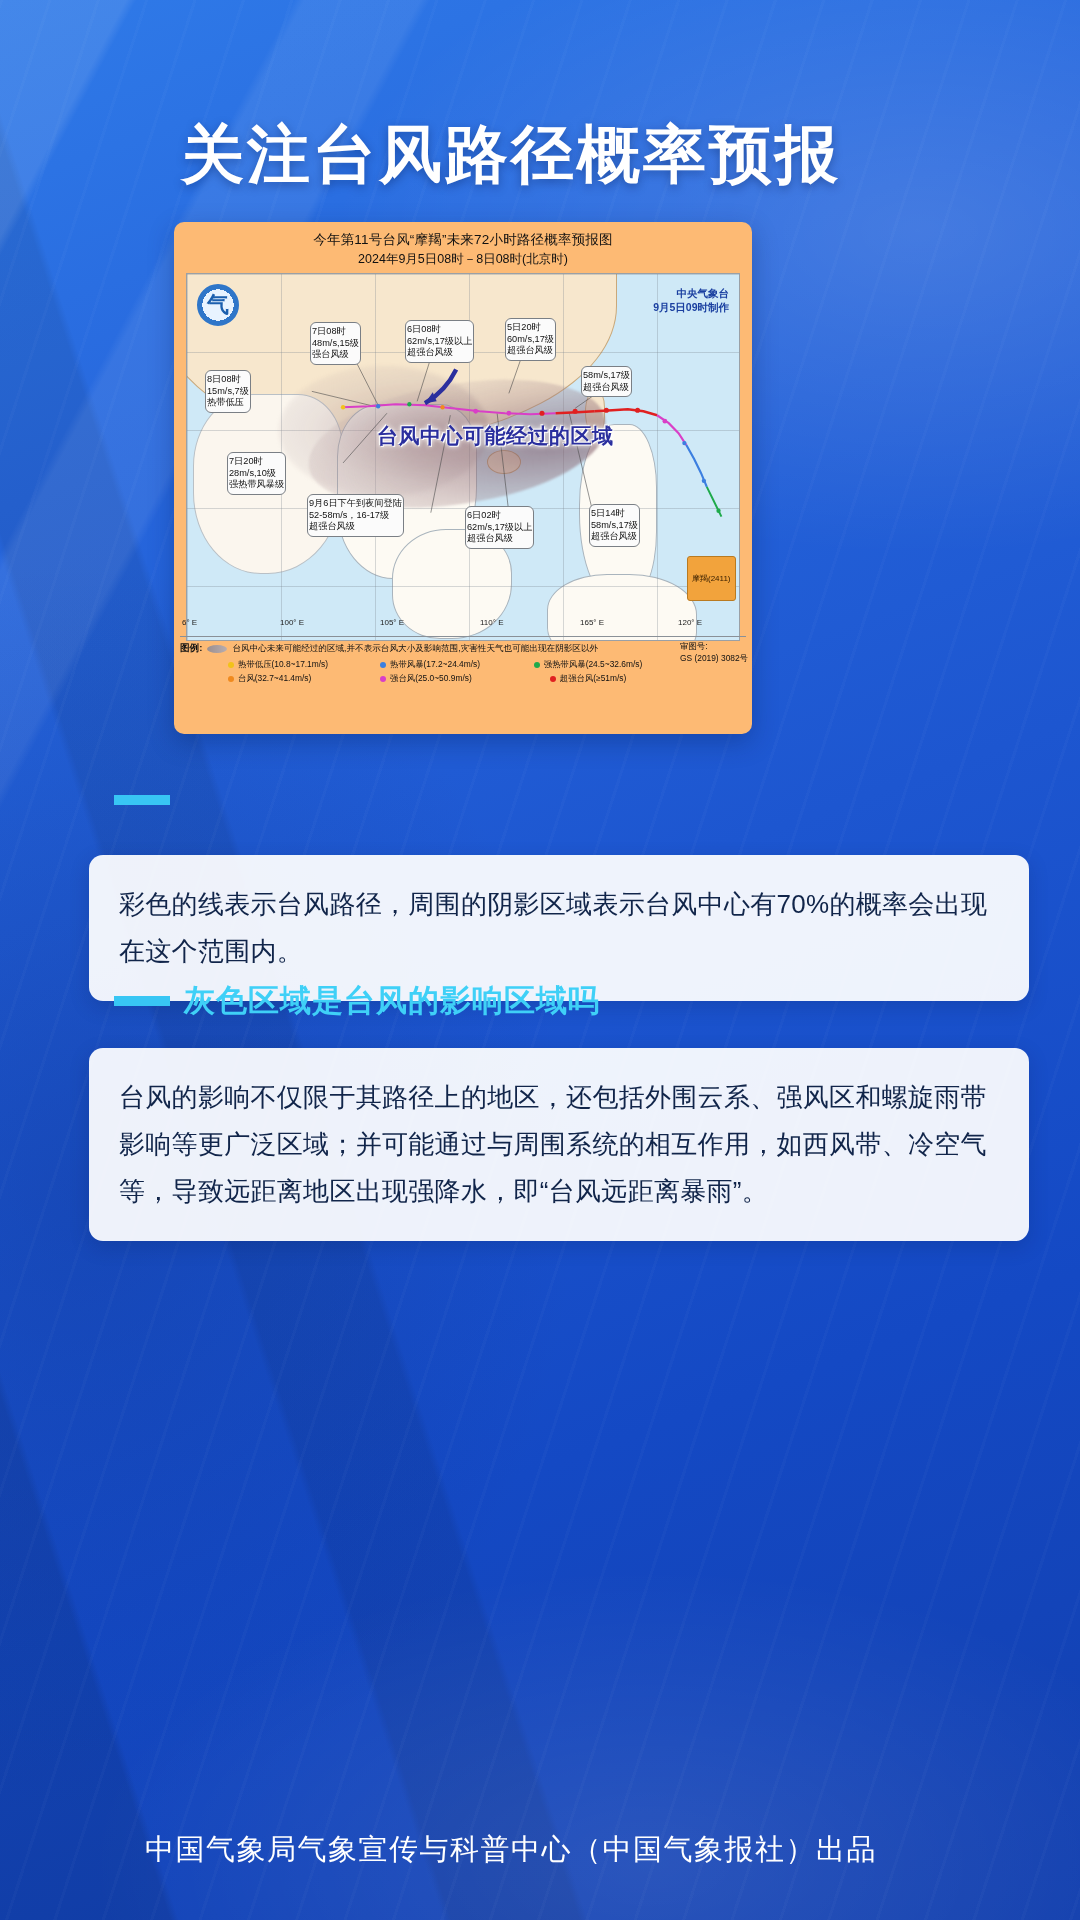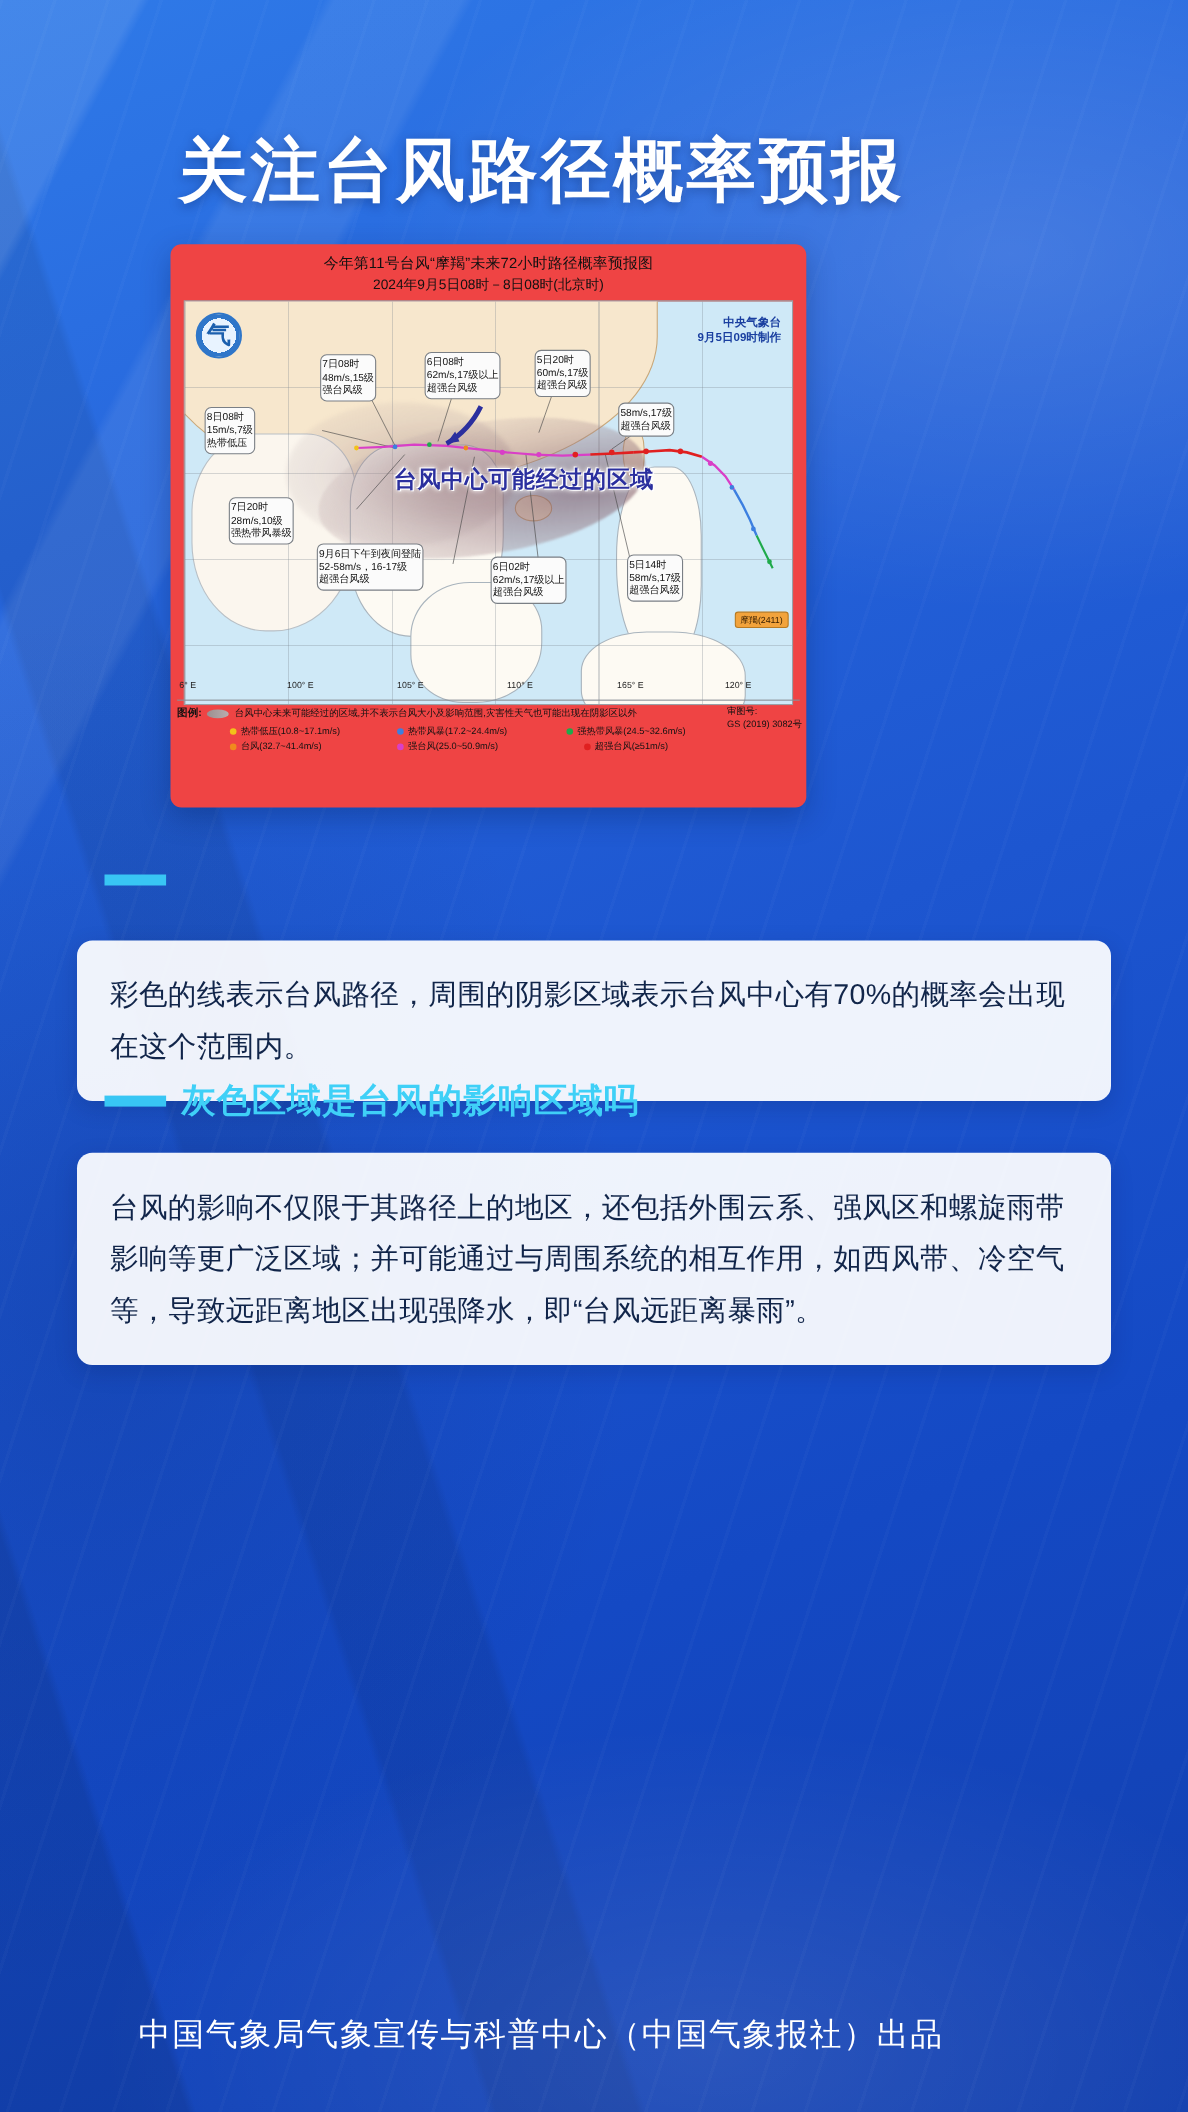--- a/index.html
+++ b/index.html
@@ -23,36 +23,36 @@
       radial-gradient(ellipse 900px 500px at 85% 12%, rgba(255,255,255,0.14), rgba(255,255,255,0) 65%),
       radial-gradient(ellipse 700px 900px at 8% 62%, rgba(10,40,120,0.25), rgba(10,40,120,0) 70%),
       radial-gradient(ellipse 800px 420px at 60% 97%, rgba(255,255,255,0.10), rgba(255,255,255,0) 70%);
   }
   .bg-streaks {
     position: absolute; inset: 0; opacity: .5;
     background: repeating-linear-gradient(108deg,
       rgba(255,255,255,0.045) 0px, rgba(255,255,255,0.045) 3px,
       rgba(255,255,255,0) 3px, rgba(255,255,255,0) 46px);
   }
-  .wrap { position: relative; z-index: 3; width: 984px; height: 1920px; }
+  .wrap { position: relative; z-index: 3; width: 984px; height: 1920px; margin-left: 19px; }
 
   
   .page-title {
     position: absolute; left: 0; right: 0; top: 112px;
     text-align: center; color: #ffffff;
     font-size: 63px; font-weight: bold; letter-spacing: 3px;
     text-shadow: 0 3px 10px rgba(0,20,70,.35);
     font-family: "DejaVu Sans", "Liberation Sans", sans-serif;
   }
 
   
   .map-card {
     position: absolute; left: 155px; top: 222px;
     width: 578px; height: 512px;
-    background: #ef4444; border-radius: 10px;
+    background: #fdba74; border-radius: 10px;
     box-shadow: 0 8px 26px rgba(0,25,80,.30);
     overflow: hidden; padding: 8px 6px 6px;
   }
   .map-head { text-align: center; color: #111; }
   .map-head .t1 { font-size: 13.5px; line-height: 20px; letter-spacing: .2px; }
   .map-head .t2 { font-size: 12.5px; line-height: 19px; }
 
   .map-body {
     position: relative; margin: 4px 6px 0; height: 368px;
     border: 1px solid #9aa0a6;
@@ -346,21 +346,21 @@
         <div>62m/s,17级以上</div>
         <div>超强台风级</div>
       </div>
 
       <div class="cb" style="left:402px; top:230px;">
         <div>5日14时</div>
         <div>58m/s,17级</div>
         <div>超强台风级</div>
       </div>
 
-      <div style="position:absolute; left:500px; top:282px; background:#f2a33c; border:1px solid #b97a21; border-radius:3px; padding:1px 4px; font-size:8px; color:#3a2000;">
+      <div style="position:absolute; left:500px; top:282px; background:#f2a33c; border:1px solid #b97a21; border-radius:3px; padding:16px 4px; font-size:8px; color:#3a2000;">
         <span>摩羯</span><span>(2411)</span>
       </div>
     </div>
 
     <div class="axis">
       <span style="left:2px;">6° E</span>
       <span style="left:100px;">100° E</span>
       <span style="left:200px;">105° E</span>
       <span style="left:300px;">110° E</span>
       <span style="left:400px;">165° E</span>

